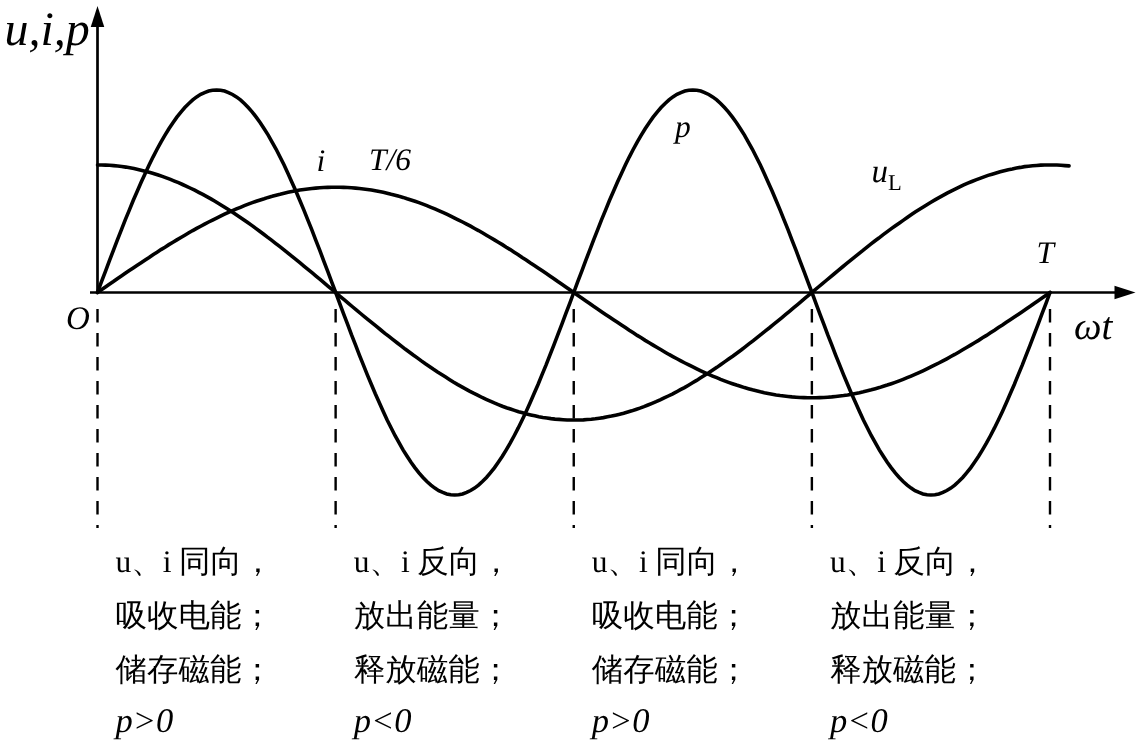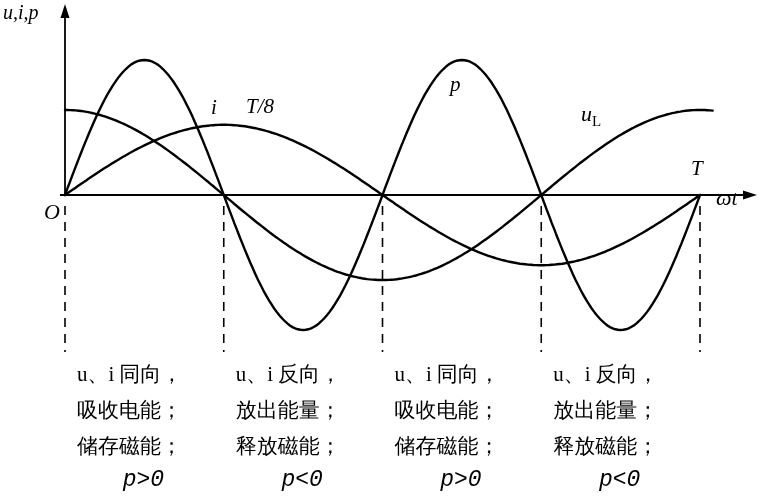--- a/index.html
+++ b/index.html
@@ -9,22 +9,22 @@
   .axis{stroke:#000;stroke-width:1.8;fill:none;}
   .arrow{fill:#000;stroke:none;}
   .curve{stroke:#000;stroke-width:2.4;fill:none;stroke-linecap:round;}
   .dash{stroke:#000;stroke-width:1.6;stroke-dasharray:9 7;}
   .lbl{position:absolute;font-family:"Liberation Serif",serif;font-style:italic;white-space:nowrap;}
   .lbl sub{font-style:normal;font-size:15px;}
   .annotations{position:absolute;left:65px;top:356px;width:635px;display:flex;}
   .ann-col{flex:1;box-sizing:border-box;padding-left:12px;}
   .zh{font-size:21px;line-height:36px;white-space:nowrap;}
   .vars{font-family:"Liberation Serif",serif;margin-right:5px;}
-  .pw{font-family:Liberation Mono, monospace;font-style:italic;font-size:23px;
-      text-align:center;margin-top:3px;padding-right:14px;}
+  .pw{font-family:Liberation Serif, serif;font-style:italic;font-size:23px;
+      text-align:left;margin-top:3px;padding-right:14px;}
 </style>
 </head>
 <body>
 
 <div class="stage">
 
   <svg width="765" height="502">
     <g>
         <line x1="65" x2="65" y1="206" y2="352" class="dash"></line>
         <line x1="223.75" x2="223.75" y1="206" y2="352" class="dash"></line>
@@ -38,25 +38,25 @@
       <line class="axis" x1="65" y1="16" x2="65" y2="196"></line>
       <polygon class="arrow" points="65,4 60.5,18 69.5,18"></polygon>
     </g>
     <g>
       <path class="curve" d="M65.0 195.0 L67.6 193.2 L70.3 191.3 L72.9 189.5 L75.6 187.7 L78.2 185.8 L80.9 184.0 L83.5 182.2 L86.2 180.4 L88.8 178.6 L91.5 176.8 L94.1 175.1 L96.8 173.3 L99.4 171.6 L102.0 169.8 L104.7 168.1 L107.3 166.4 L110.0 164.8 L112.6 163.1 L115.3 161.5 L117.9 159.9 L120.6 158.3 L123.2 156.8 L125.9 155.2 L128.5 153.7 L131.1 152.3 L133.8 150.8 L136.4 149.4 L139.1 148.0 L141.7 146.7 L144.4 145.4 L147.0 144.1 L149.7 142.8 L152.3 141.6 L155.0 140.4 L157.6 139.3 L160.3 138.2 L162.9 137.1 L165.5 136.1 L168.2 135.1 L170.8 134.2 L173.5 133.3 L176.1 132.5 L178.8 131.6 L181.4 130.9 L184.1 130.1 L186.7 129.5 L189.4 128.8 L192.0 128.2 L194.6 127.7 L197.3 127.2 L199.9 126.7 L202.6 126.3 L205.2 126.0 L207.9 125.7 L210.5 125.4 L213.2 125.2 L215.8 125.0 L218.5 124.9 L221.1 124.8 L223.8 124.8 L226.4 124.8 L229.0 124.9 L231.7 125.0 L234.3 125.2 L237.0 125.4 L239.6 125.7 L242.3 126.0 L244.9 126.3 L247.6 126.7 L250.2 127.2 L252.9 127.7 L255.5 128.2 L258.1 128.8 L260.8 129.5 L263.4 130.1 L266.1 130.9 L268.7 131.6 L271.4 132.5 L274.0 133.3 L276.7 134.2 L279.3 135.1 L282.0 136.1 L284.6 137.1 L287.3 138.2 L289.9 139.3 L292.5 140.4 L295.2 141.6 L297.8 142.8 L300.5 144.1 L303.1 145.4 L305.8 146.7 L308.4 148.0 L311.1 149.4 L313.7 150.8 L316.4 152.3 L319.0 153.7 L321.6 155.2 L324.3 156.8 L326.9 158.3 L329.6 159.9 L332.2 161.5 L334.9 163.1 L337.5 164.8 L340.2 166.4 L342.8 168.1 L345.5 169.8 L348.1 171.6 L350.8 173.3 L353.4 175.1 L356.0 176.8 L358.7 178.6 L361.3 180.4 L364.0 182.2 L366.6 184.0 L369.3 185.8 L371.9 187.7 L374.6 189.5 L377.2 191.3 L379.9 193.2 L382.5 195.0 L385.1 196.8 L387.8 198.7 L390.4 200.5 L393.1 202.3 L395.7 204.2 L398.4 206.0 L401.0 207.8 L403.7 209.6 L406.3 211.4 L409.0 213.2 L411.6 214.9 L414.3 216.7 L416.9 218.4 L419.5 220.2 L422.2 221.9 L424.8 223.6 L427.5 225.2 L430.1 226.9 L432.8 228.5 L435.4 230.1 L438.1 231.7 L440.7 233.2 L443.4 234.8 L446.0 236.3 L448.6 237.7 L451.3 239.2 L453.9 240.6 L456.6 242.0 L459.2 243.3 L461.9 244.6 L464.5 245.9 L467.2 247.2 L469.8 248.4 L472.5 249.6 L475.1 250.7 L477.8 251.8 L480.4 252.9 L483.0 253.9 L485.7 254.9 L488.3 255.8 L491.0 256.7 L493.6 257.5 L496.3 258.4 L498.9 259.1 L501.6 259.9 L504.2 260.5 L506.9 261.2 L509.5 261.8 L512.1 262.3 L514.8 262.8 L517.4 263.3 L520.1 263.7 L522.7 264.0 L525.4 264.3 L528.0 264.6 L530.7 264.8 L533.3 265.0 L536.0 265.1 L538.6 265.2 L541.3 265.2 L543.9 265.2 L546.5 265.1 L549.2 265.0 L551.8 264.8 L554.5 264.6 L557.1 264.3 L559.8 264.0 L562.4 263.7 L565.1 263.3 L567.7 262.8 L570.4 262.3 L573.0 261.8 L575.6 261.2 L578.3 260.5 L580.9 259.9 L583.6 259.1 L586.2 258.4 L588.9 257.5 L591.5 256.7 L594.2 255.8 L596.8 254.9 L599.5 253.9 L602.1 252.9 L604.8 251.8 L607.4 250.7 L610.0 249.6 L612.7 248.4 L615.3 247.2 L618.0 245.9 L620.6 244.6 L623.3 243.3 L625.9 242.0 L628.6 240.6 L631.2 239.2 L633.9 237.7 L636.5 236.3 L639.1 234.8 L641.8 233.2 L644.4 231.7 L647.1 230.1 L649.7 228.5 L652.4 226.9 L655.0 225.2 L657.7 223.6 L660.3 221.9 L663.0 220.2 L665.6 218.4 L668.3 216.7 L670.9 214.9 L673.5 213.2 L676.2 211.4 L678.8 209.6 L681.5 207.8 L684.1 206.0 L686.8 204.2 L689.4 202.3 L692.1 200.5 L694.7 198.7 L697.4 196.8 L700.0 195.0"></path>
       <path class="curve" d="M65.0 110.0 L67.7 110.0 L70.4 110.1 L73.1 110.2 L75.8 110.4 L78.5 110.7 L81.2 111.0 L83.9 111.4 L86.6 111.9 L89.3 112.4 L92.0 113.0 L94.7 113.6 L97.4 114.3 L100.1 115.0 L102.8 115.8 L105.5 116.7 L108.2 117.6 L110.9 118.6 L113.6 119.6 L116.3 120.7 L119.0 121.8 L121.7 123.0 L124.4 124.2 L127.1 125.5 L129.8 126.8 L132.5 128.2 L135.2 129.6 L137.9 131.1 L140.6 132.6 L143.3 134.2 L146.0 135.8 L148.7 137.5 L151.4 139.2 L154.1 140.9 L156.8 142.7 L159.5 144.5 L162.2 146.3 L164.9 148.2 L167.6 150.1 L170.3 152.1 L172.9 154.0 L175.6 156.0 L178.3 158.1 L181.0 160.1 L183.7 162.2 L186.4 164.3 L189.1 166.4 L191.8 168.6 L194.5 170.8 L197.2 172.9 L199.9 175.1 L202.6 177.4 L205.3 179.6 L208.0 181.8 L210.7 184.1 L213.4 186.3 L216.1 188.6 L218.8 190.9 L221.5 193.1 L224.2 195.4 L226.9 197.7 L229.6 199.9 L232.3 202.2 L235.0 204.5 L237.7 206.7 L240.4 209.0 L243.1 211.2 L245.8 213.4 L248.5 215.6 L251.2 217.8 L253.9 220.0 L256.6 222.2 L259.3 224.3 L262.0 226.4 L264.7 228.5 L267.4 230.6 L270.1 232.7 L272.8 234.7 L275.5 236.7 L278.2 238.6 L280.9 240.6 L283.6 242.5 L286.3 244.3 L289.0 246.2 L291.7 248.0 L294.4 249.7 L297.1 251.4 L299.8 253.1 L302.5 254.8 L305.2 256.4 L307.9 257.9 L310.6 259.4 L313.3 260.9 L316.0 262.3 L318.7 263.6 L321.4 265.0 L324.1 266.2 L326.8 267.4 L329.5 268.6 L332.2 269.7 L334.9 270.8 L337.6 271.8 L340.3 272.7 L343.0 273.6 L345.7 274.5 L348.4 275.2 L351.1 276.0 L353.8 276.6 L356.5 277.2 L359.2 277.8 L361.9 278.3 L364.6 278.7 L367.3 279.1 L370.0 279.4 L372.7 279.6 L375.4 279.8 L378.1 280.0 L380.8 280.0 L383.5 280.0 L386.2 280.0 L388.9 279.9 L391.5 279.7 L394.2 279.5 L396.9 279.2 L399.6 278.8 L402.3 278.4 L405.0 277.9 L407.7 277.4 L410.4 276.8 L413.1 276.2 L415.8 275.5 L418.5 274.7 L421.2 273.9 L423.9 273.0 L426.6 272.1 L429.3 271.1 L432.0 270.0 L434.7 268.9 L437.4 267.8 L440.1 266.6 L442.8 265.3 L445.5 264.0 L448.2 262.7 L450.9 261.3 L453.6 259.8 L456.3 258.4 L459.0 256.8 L461.7 255.2 L464.4 253.6 L467.1 251.9 L469.8 250.2 L472.5 248.5 L475.2 246.7 L477.9 244.9 L480.6 243.0 L483.3 241.1 L486.0 239.2 L488.7 237.3 L491.4 235.3 L494.1 233.3 L496.8 231.2 L499.5 229.1 L502.2 227.1 L504.9 224.9 L507.6 222.8 L510.3 220.6 L513.0 218.5 L515.7 216.3 L518.4 214.1 L521.1 211.9 L523.8 209.6 L526.5 207.4 L529.2 205.1 L531.9 202.9 L534.6 200.6 L537.3 198.3 L540.0 196.1 L542.7 193.8 L545.4 191.5 L548.1 189.3 L550.8 187.0 L553.5 184.7 L556.2 182.5 L558.9 180.2 L561.6 178.0 L564.3 175.8 L567.0 173.6 L569.7 171.4 L572.4 169.2 L575.1 167.1 L577.8 164.9 L580.5 162.8 L583.2 160.7 L585.9 158.7 L588.6 156.6 L591.3 154.6 L594.0 152.6 L596.7 150.7 L599.4 148.8 L602.1 146.9 L604.8 145.0 L607.4 143.2 L610.1 141.4 L612.8 139.7 L615.5 138.0 L618.2 136.3 L620.9 134.7 L623.6 133.1 L626.3 131.6 L629.0 130.1 L631.7 128.6 L634.4 127.2 L637.1 125.9 L639.8 124.6 L642.5 123.3 L645.2 122.1 L647.9 121.0 L650.6 119.9 L653.3 118.9 L656.0 117.9 L658.7 116.9 L661.4 116.1 L664.1 115.3 L666.8 114.5 L669.5 113.8 L672.2 113.1 L674.9 112.6 L677.6 112.0 L680.3 111.6 L683.0 111.1 L685.7 110.8 L688.4 110.5 L691.1 110.3 L693.8 110.1 L696.5 110.0 L699.2 110.0 L701.9 110.0 L704.6 110.0 L707.3 110.2 L710.0 110.4 L712.7 110.6"></path>
       <path class="curve" d="M65.0 195.0 L67.6 187.9 L70.3 180.9 L72.9 173.9 L75.6 166.9 L78.2 160.1 L80.9 153.3 L83.5 146.6 L86.2 140.1 L88.8 133.7 L91.5 127.5 L94.1 121.5 L96.8 115.6 L99.4 110.0 L102.0 104.7 L104.7 99.5 L107.3 94.7 L110.0 90.1 L112.6 85.8 L115.3 81.8 L117.9 78.1 L120.6 74.7 L123.2 71.7 L125.9 69.0 L128.5 66.6 L131.1 64.6 L133.8 62.9 L136.4 61.7 L139.1 60.7 L141.7 60.2 L144.4 60.0 L147.0 60.2 L149.7 60.7 L152.3 61.7 L155.0 63.0 L157.6 64.6 L160.3 66.6 L162.9 69.0 L165.5 71.7 L168.2 74.7 L170.8 78.1 L173.5 81.8 L176.1 85.8 L178.8 90.1 L181.4 94.7 L184.1 99.5 L186.7 104.7 L189.4 110.0 L192.0 115.6 L194.6 121.5 L197.3 127.5 L199.9 133.7 L202.6 140.1 L205.2 146.6 L207.9 153.3 L210.5 160.1 L213.2 166.9 L215.8 173.9 L218.5 180.9 L221.1 187.9 L223.8 195.0 L226.4 202.1 L229.0 209.1 L231.7 216.1 L234.3 223.1 L237.0 229.9 L239.6 236.7 L242.3 243.4 L244.9 249.9 L247.6 256.3 L250.2 262.5 L252.9 268.5 L255.5 274.4 L258.1 280.0 L260.8 285.3 L263.4 290.5 L266.1 295.3 L268.7 299.9 L271.4 304.2 L274.0 308.2 L276.7 311.9 L279.3 315.3 L282.0 318.3 L284.6 321.0 L287.3 323.4 L289.9 325.4 L292.5 327.1 L295.2 328.3 L297.8 329.3 L300.5 329.8 L303.1 330.0 L305.8 329.8 L308.4 329.3 L311.1 328.3 L313.7 327.0 L316.4 325.4 L319.0 323.4 L321.6 321.0 L324.3 318.3 L326.9 315.3 L329.6 311.9 L332.2 308.2 L334.9 304.2 L337.5 299.9 L340.2 295.3 L342.8 290.5 L345.5 285.3 L348.1 280.0 L350.8 274.3 L353.4 268.5 L356.0 262.5 L358.7 256.3 L361.3 249.9 L364.0 243.4 L366.6 236.7 L369.3 229.9 L371.9 223.1 L374.6 216.1 L377.2 209.1 L379.9 202.1 L382.5 195.0 L385.1 187.9 L387.8 180.9 L390.4 173.9 L393.1 166.9 L395.7 160.1 L398.4 153.3 L401.0 146.6 L403.7 140.1 L406.3 133.7 L409.0 127.5 L411.6 121.5 L414.3 115.6 L416.9 110.0 L419.5 104.7 L422.2 99.5 L424.8 94.7 L427.5 90.1 L430.1 85.8 L432.8 81.8 L435.4 78.1 L438.1 74.7 L440.7 71.7 L443.4 69.0 L446.0 66.6 L448.6 64.6 L451.3 62.9 L453.9 61.7 L456.6 60.7 L459.2 60.2 L461.9 60.0 L464.5 60.2 L467.2 60.7 L469.8 61.7 L472.5 63.0 L475.1 64.6 L477.8 66.6 L480.4 69.0 L483.0 71.7 L485.7 74.7 L488.3 78.1 L491.0 81.8 L493.6 85.8 L496.3 90.1 L498.9 94.7 L501.6 99.5 L504.2 104.7 L506.9 110.0 L509.5 115.7 L512.1 121.5 L514.8 127.5 L517.4 133.7 L520.1 140.1 L522.7 146.6 L525.4 153.3 L528.0 160.1 L530.7 166.9 L533.3 173.9 L536.0 180.9 L538.6 187.9 L541.3 195.0 L543.9 202.1 L546.5 209.1 L549.2 216.1 L551.8 223.1 L554.5 229.9 L557.1 236.7 L559.8 243.4 L562.4 249.9 L565.1 256.3 L567.7 262.5 L570.4 268.5 L573.0 274.4 L575.6 280.0 L578.3 285.3 L580.9 290.5 L583.6 295.3 L586.2 299.9 L588.9 304.2 L591.5 308.2 L594.2 311.9 L596.8 315.3 L599.5 318.3 L602.1 321.0 L604.8 323.4 L607.4 325.4 L610.0 327.1 L612.7 328.3 L615.3 329.3 L618.0 329.8 L620.6 330.0 L623.3 329.8 L625.9 329.3 L628.6 328.3 L631.2 327.0 L633.9 325.4 L636.5 323.4 L639.1 321.0 L641.8 318.3 L644.4 315.3 L647.1 311.9 L649.7 308.2 L652.4 304.2 L655.0 299.9 L657.7 295.3 L660.3 290.5 L663.0 285.3 L665.6 280.0 L668.3 274.3 L670.9 268.5 L673.5 262.5 L676.2 256.3 L678.8 249.9 L681.5 243.4 L684.1 236.7 L686.8 229.9 L689.4 223.1 L692.1 216.1 L694.7 209.1 L697.4 202.1 L700.0 195.0"></path>
     </g>
   </svg>
 
-  <div class="lbl" style="left:3px;top:1px;font-size:20px">u,i,p</div>
+  <div class="lbl" style="left:3px;top:1px;font-size:32px">u,i,p</div>
   <div class="lbl" style="left:44px;top:199px;font-size:22px">O</div>
-  <div class="lbl" style="left:716px;top:185px;font-size:22px">ωt</div>
+  <div class="lbl" style="left:716px;top:203px;font-size:26px">ωt</div>
   <div class="lbl" style="left:211px;top:95px;font-size:21px">i</div>
-  <div class="lbl" style="left:246px;top:94px;font-size:21px">T/8</div>
+  <div class="lbl" style="left:246px;top:94px;font-size:21px">T/6</div>
   <div class="lbl" style="left:450px;top:72px;font-size:21px">p</div>
   <div class="lbl" style="left:581px;top:101px;font-size:22px"><span>u</span><sub>L</sub></div>
   <div class="lbl" style="left:691px;top:156px;font-size:21px">T</div>
 
   <div class="annotations">
 
     <div class="ann-col">
       <div class="zh"><span class="vars">u、i</span><span>同向，</span></div>
       <div class="zh">吸收电能；</div>
       <div class="zh">储存磁能；</div>

